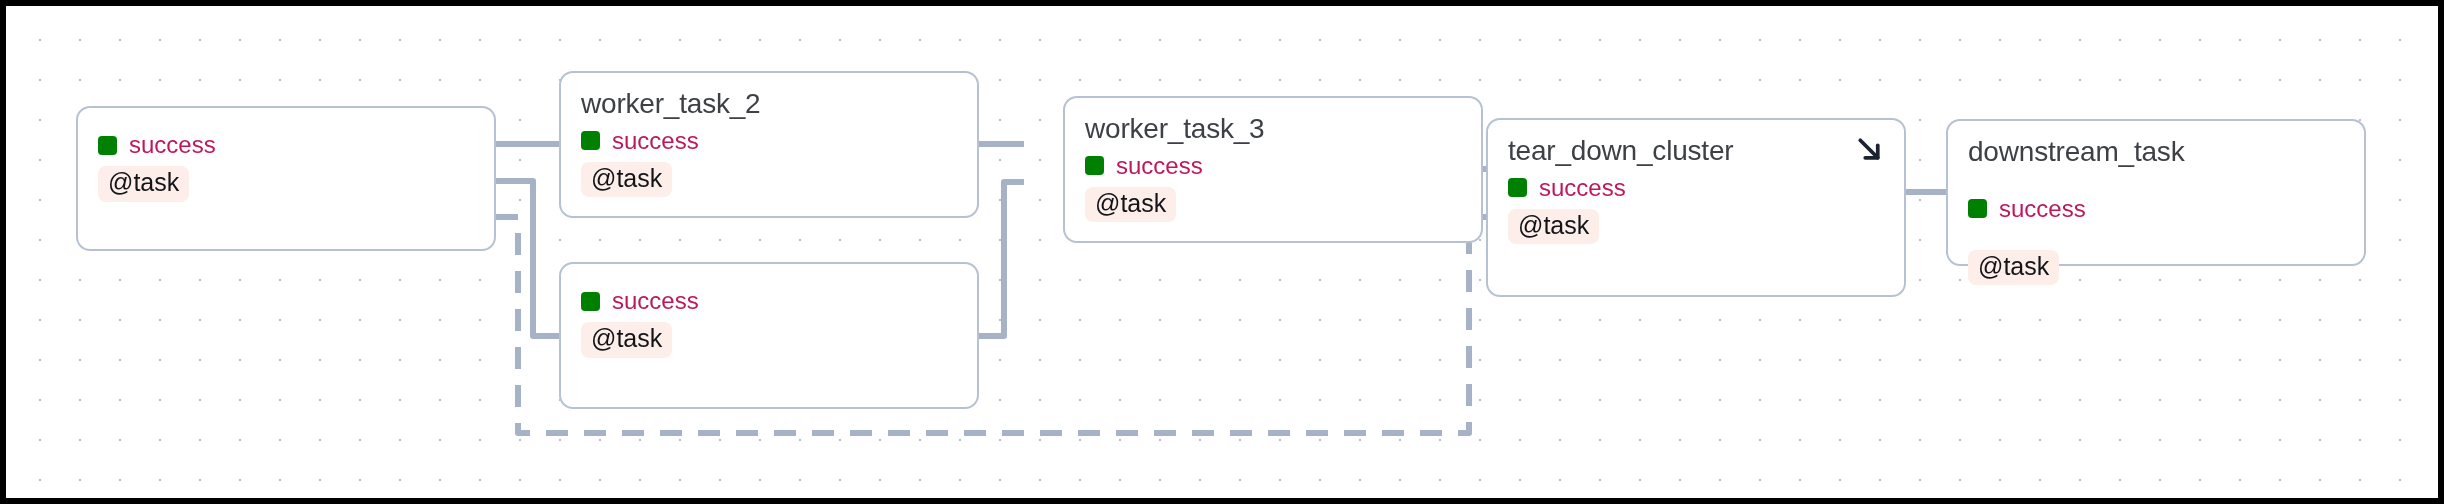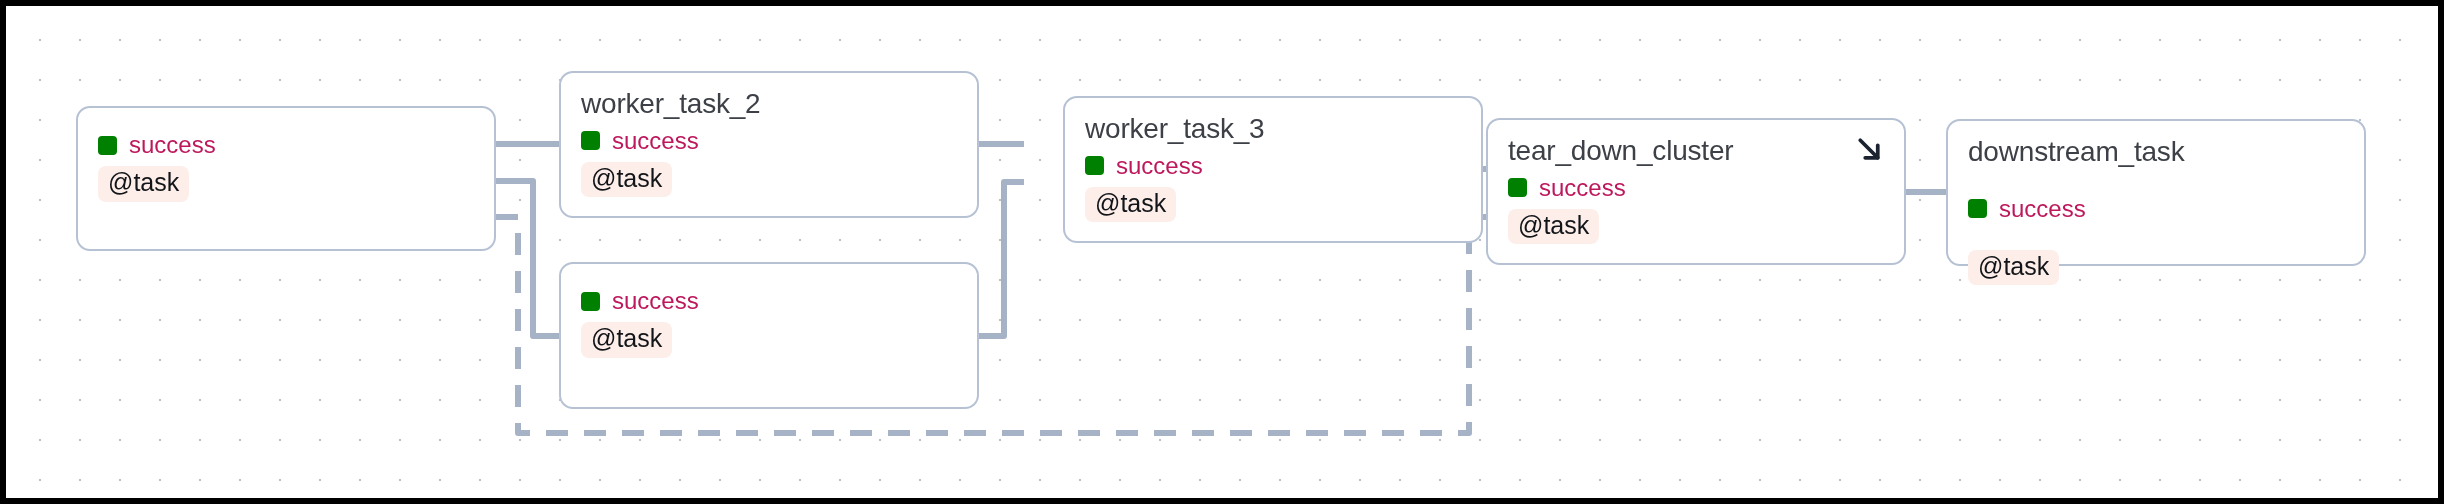--- a/index.html
+++ b/index.html
@@ -149,21 +149,21 @@
     <div class="node-head">
       <div class="node-title">worker_task_3</div>
     </div>
     <div class="status-row">
       <span class="status-dot"></span>
       <span class="status-text">success</span>
     </div>
     <div class="tag">@task</div>
   </div>
 
-  <div class="node" style="left:1480px;top:112px;width:420px;height:147px;">
+  <div class="node" style="left:1480px;top:112px;width:420px;height:179px;">
     <div class="node-head">
       <div class="node-title">tear_down_cluster</div>
       <div class="node-arrow">
         <svg width="30" height="30" viewBox="0 0 24 24" fill="none" stroke="#1b2230" stroke-width="3" stroke-linecap="round" stroke-linejoin="round">
           <line x1="5" y1="5" x2="19" y2="19"></line>
           <polyline points="19,9 19,19 9,19"></polyline>
         </svg>
       </div>
     </div>
     <div class="status-row">

